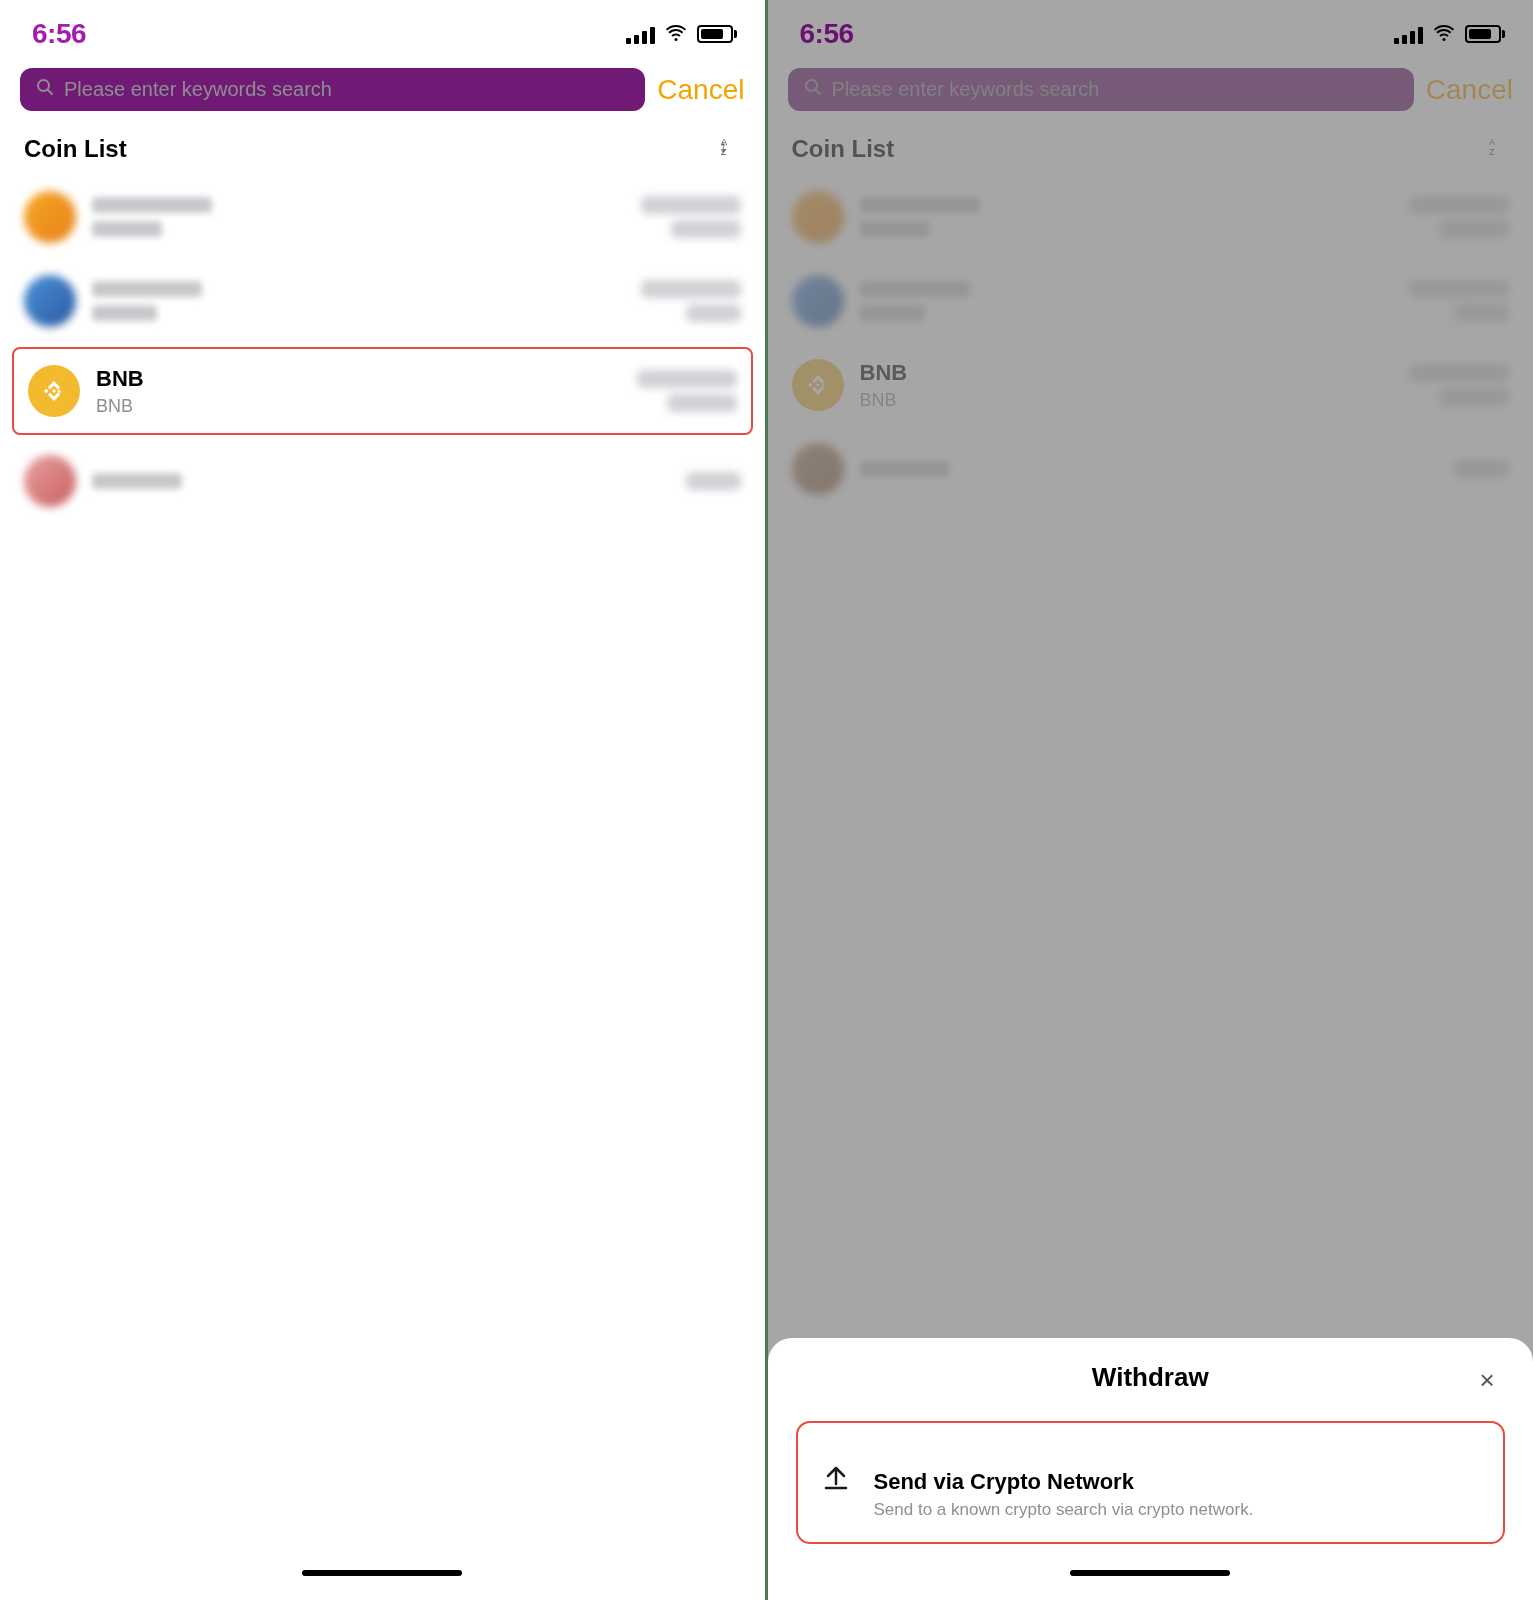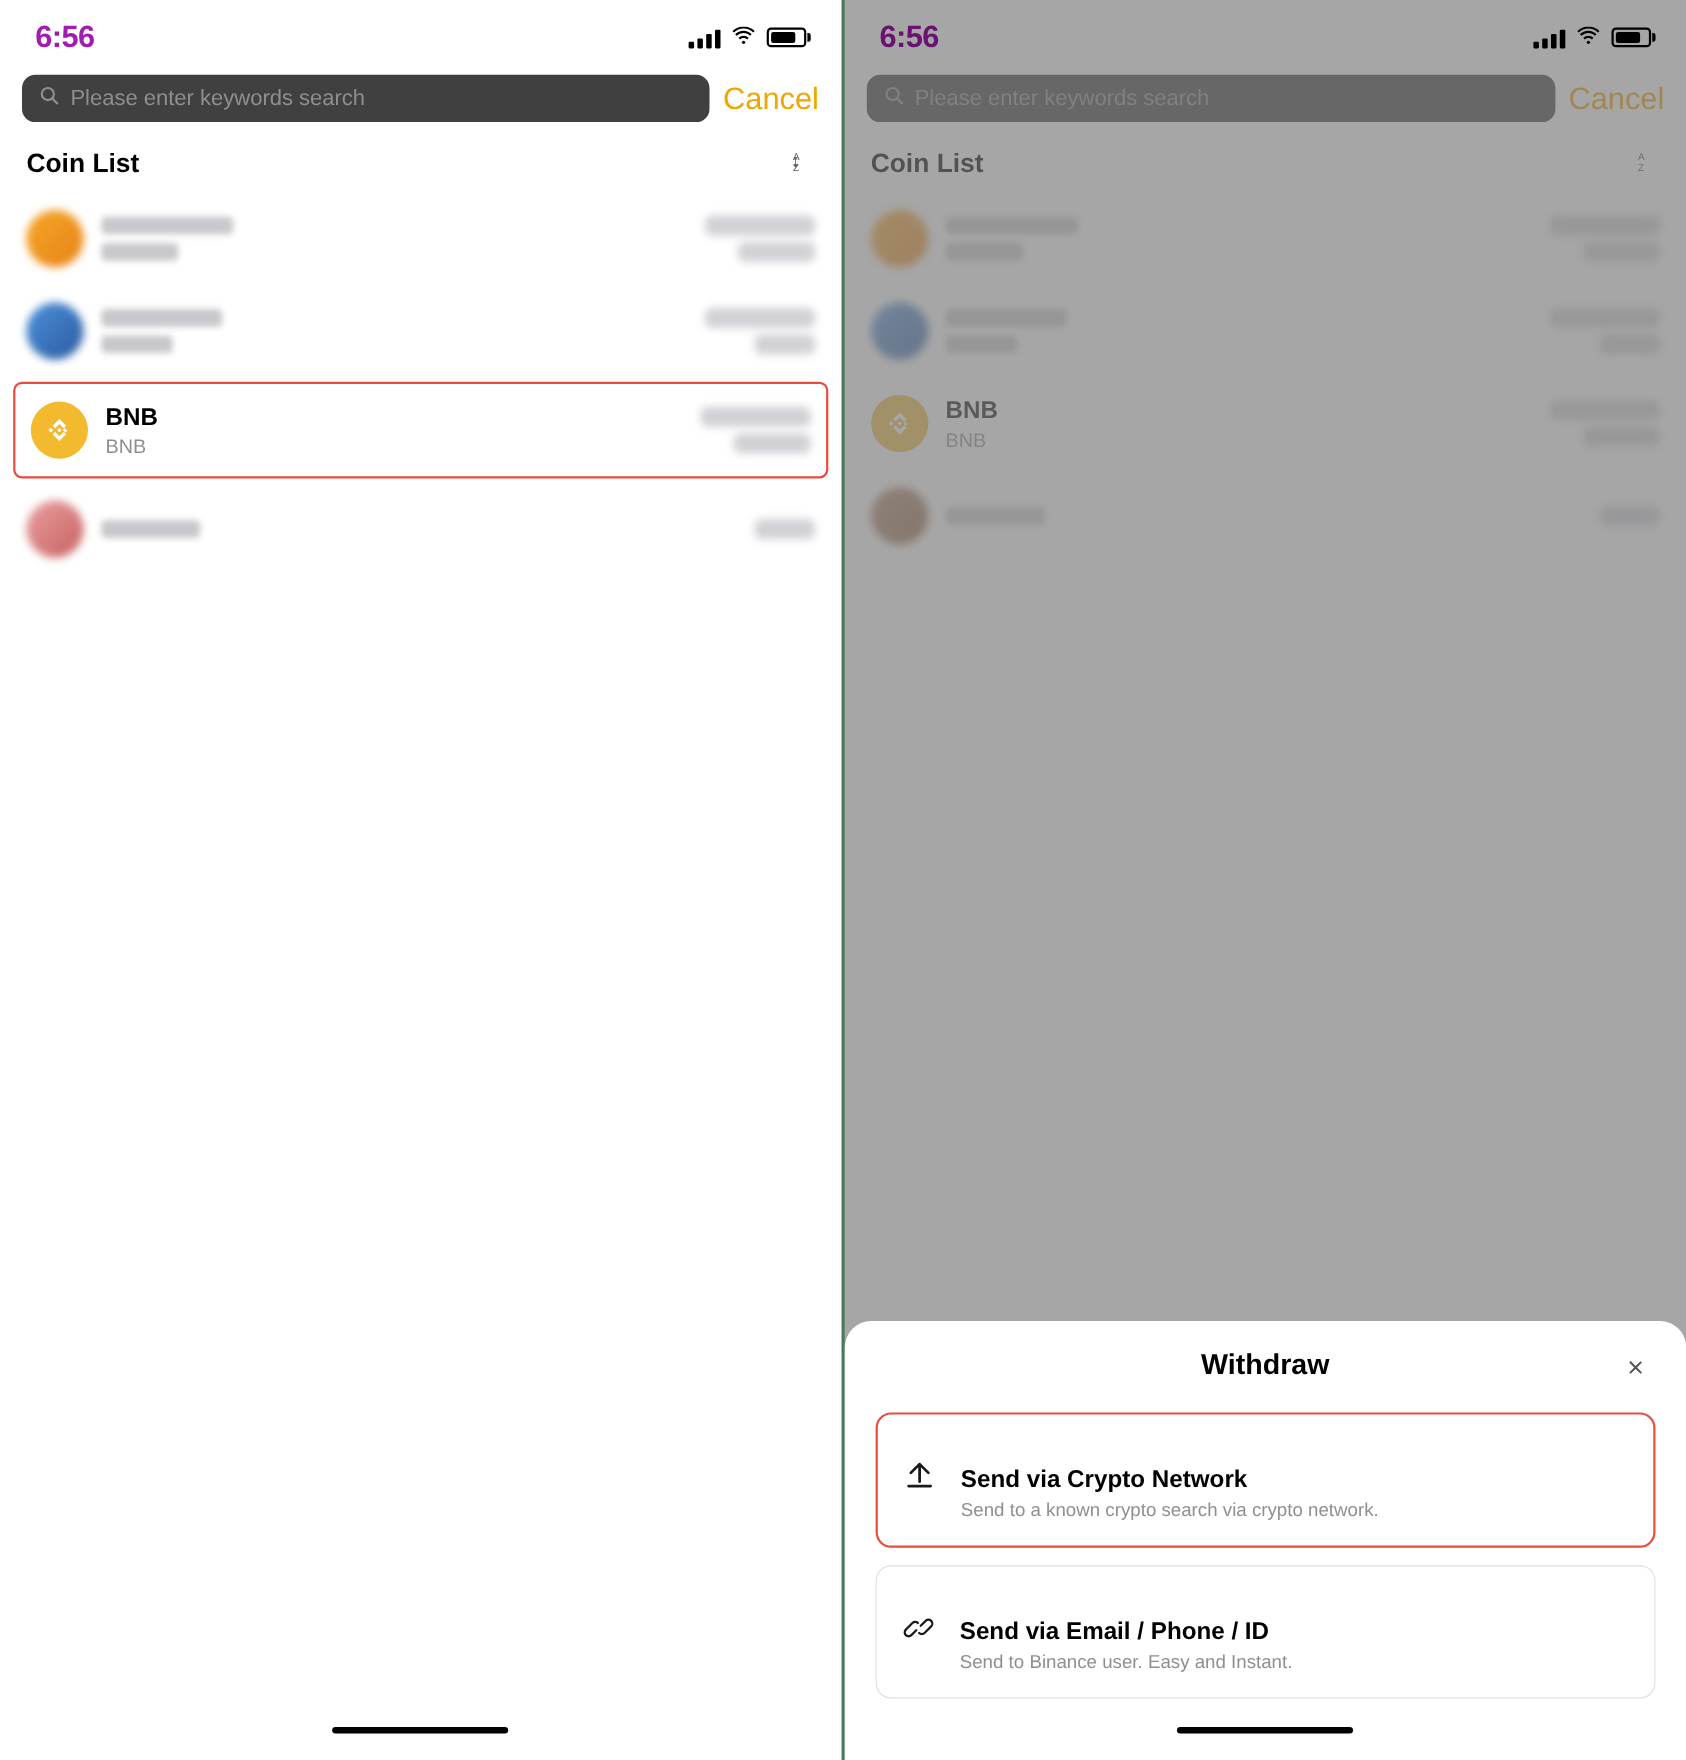--- a/index.html
+++ b/index.html
@@ -107,21 +107,21 @@
       display: flex;
       align-items: center;
       padding: 8px 20px;
       gap: 12px;
     }
 
     .search-bar {
       flex: 1;
       display: flex;
       align-items: center;
-      background: #404040;
+      background: #701a75;
       border-radius: 12px;
       padding: 10px 16px;
       gap: 10px;
     }
 
     .search-icon-wrap {
       color: #8e8e93;
       font-size: 18px;
     }
 
@@ -597,31 +597,19 @@
             <path d="M15 4v16M7 12l8-8 8 8" stroke="#1a1a1a" stroke-width="2.5" stroke-linecap="round" stroke-linejoin="round"></path>
             <path d="M5 24h20" stroke="#1a1a1a" stroke-width="2.5" stroke-linecap="round"></path>
           </svg>
         </span>
         <div class="modal-option-text">
           <div class="modal-option-title">Send via Crypto Network</div>
           <div class="modal-option-desc">Send to a known crypto search via crypto network.</div>
         </div>
       </div>
 
-      <div class="modal-option">
-        <span class="modal-option-icon">
-          <svg width="30" height="30" viewBox="0 0 30 30" fill="none">
-            <path d="M13 17l-4.5 4.5a3.5 3.5 0 01-5-5l6-6a3.5 3.5 0 015 0" stroke="#1a1a1a" stroke-width="2" stroke-linecap="round"></path>
-            <path d="M17 13l4.5-4.5a3.5 3.5 0 015 5l-6 6a3.5 3.5 0 01-5 0" stroke="#1a1a1a" stroke-width="2" stroke-linecap="round"></path>
-          </svg>
-        </span>
-        <div class="modal-option-text">
-          <div class="modal-option-title">Send via Email / Phone / ID</div>
-          <div class="modal-option-desc">Send to Binance user. Easy and Instant.</div>
-        </div>
-      </div>
     </div>
   </div>
 
   <div class="home-indicator" style="position:absolute; bottom:0; left:0; right:0; z-index:20; background:transparent;">
     <div class="home-bar"></div>
   </div>
 </div>
 
 </body></html>

